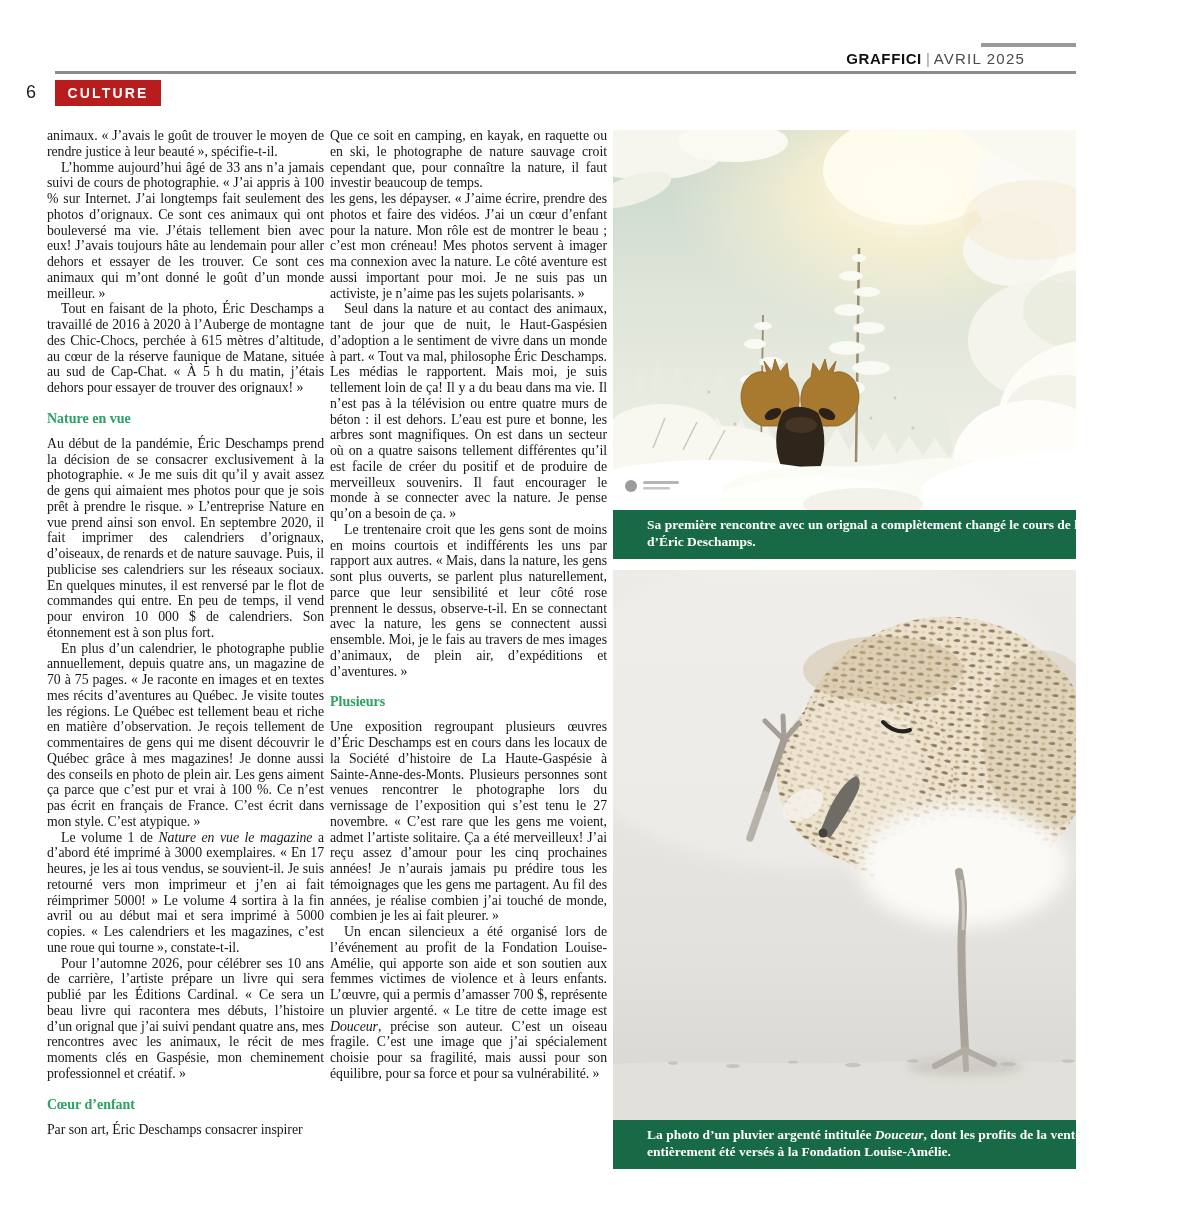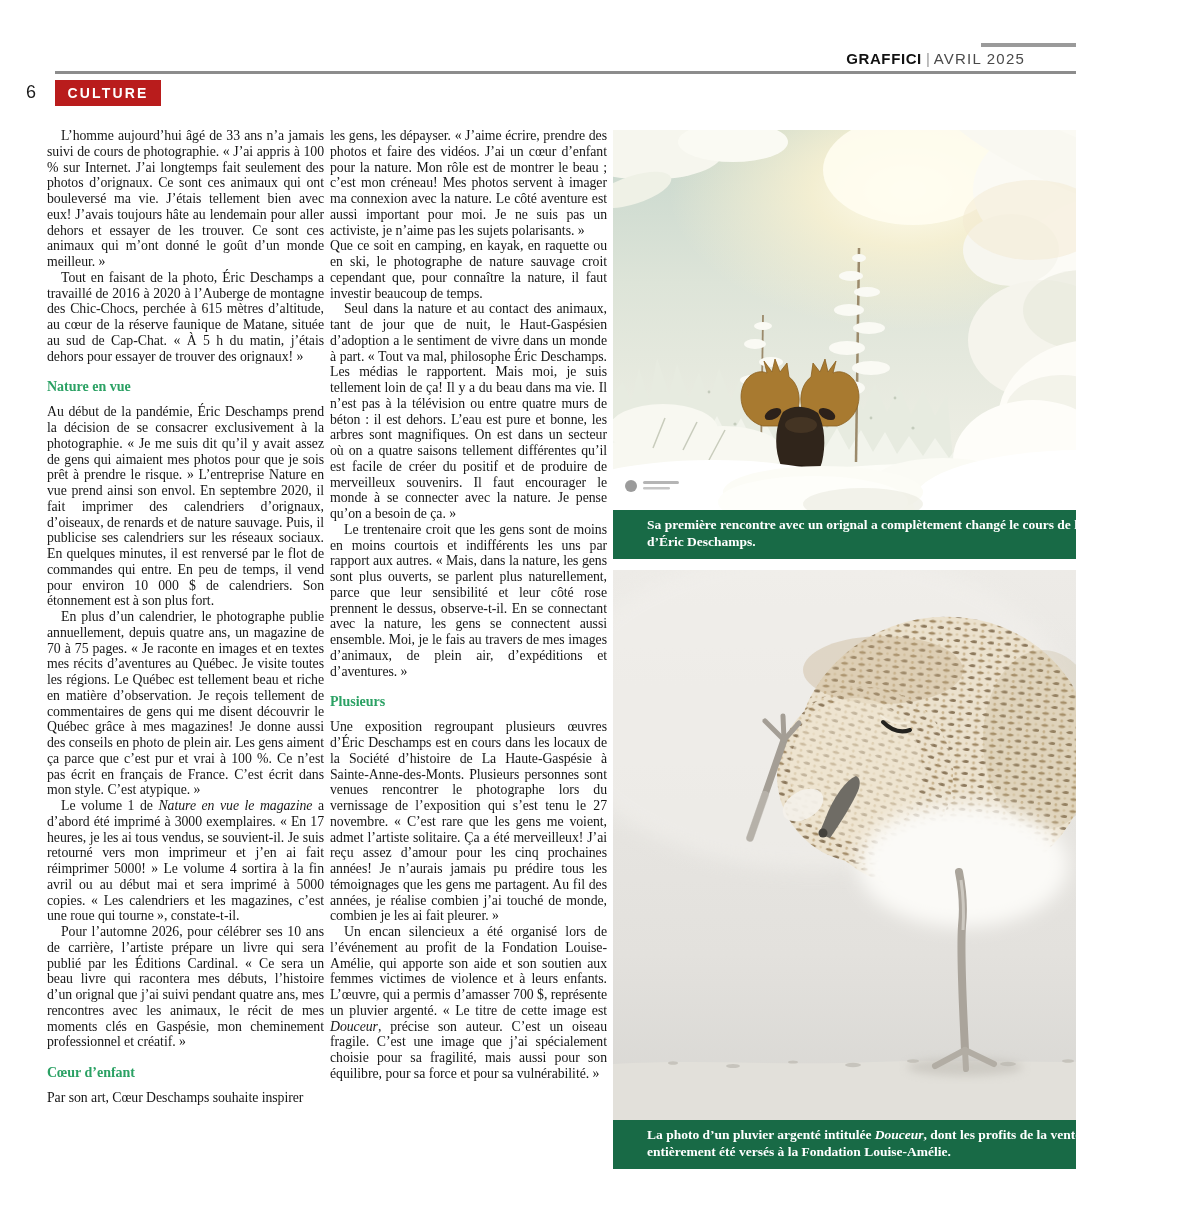--- a/index.html
+++ b/index.html
@@ -52,34 +52,35 @@
 
   <div class="mini-bar"></div>
   <div class="masthead">
     <span class="brand">GRAFFICI</span><span class="sep">|</span><span class="issue">AVRIL 2025</span>
   </div>
   <div class="header-rule"></div>
   <div class="page-num">6</div>
   <div class="section-badge">CULTURE</div>
 
   <div class="col col-1">
+    <p>animaux. « J’avais le goût de trouver le moyen de rendre justice à leur beauté », spécifie-t-il.</p>
     <p class="ind">L’homme aujourd’hui âgé de 33 ans n’a jamais suivi de cours de photographie. « J’ai appris à 100 % sur Internet. J’ai longtemps fait seulement des photos d’orignaux. Ce sont ces animaux qui ont bouleversé ma vie. J’étais tellement bien avec eux! J’avais toujours hâte au lendemain pour aller dehors et essayer de les trouver. Ce sont ces animaux qui m’ont donné le goût d’un monde meilleur. »</p>
     <p class="ind">Tout en faisant de la photo, Éric Deschamps a travaillé de 2016 à 2020 à l’Auberge de montagne des Chic-Chocs, perchée à 615 mètres d’altitude, au cœur de la réserve faunique de Matane, située au sud de Cap-Chat. « À 5 h du matin, j’étais dehors pour essayer de trouver des orignaux! »</p>
     <h3 class="gh">Nature en vue</h3>
     <p>Au début de la pandémie, Éric Deschamps prend la décision de se consacrer exclusivement à la photographie. « Je me suis dit qu’il y avait assez de gens qui aimaient mes photos pour que je sois prêt à prendre le risque. » L’entreprise Nature en vue prend ainsi son envol. En septembre 2020, il fait imprimer des calendriers d’orignaux, d’oiseaux, de renards et de nature sauvage. Puis, il publicise ses calendriers sur les réseaux sociaux. En quelques minutes, il est renversé par le flot de commandes qui entre. En peu de temps, il vend pour environ 10 000 $ de calendriers. Son étonnement est à son plus fort.</p>
     <p class="ind">En plus d’un calendrier, le photographe publie annuellement, depuis quatre ans, un magazine de 70 à 75 pages. « Je raconte en images et en textes mes récits d’aventures au Québec. Je visite toutes les régions. Le Québec est tellement beau et riche en matière d’observation. Je reçois tellement de commentaires de gens qui me disent découvrir le Québec grâce à mes magazines! Je donne aussi des conseils en photo de plein air. Les gens aiment ça parce que c’est pur et vrai à 100 %. Ce n’est pas écrit en français de France. C’est écrit dans mon style. C’est atypique. »</p>
     <p class="ind"><span>Le volume 1 de </span><span class="it">Nature en vue le magazine</span><span> a d’abord été imprimé à 3000 exemplaires. « En 17 heures, je les ai tous vendus, se souvient-il. Je suis retourné vers mon imprimeur et j’en ai fait réimprimer 5000! » Le volume 4 sortira à la fin avril ou au début mai et sera imprimé à 5000 copies. « Les calendriers et les magazines, c’est une roue qui tourne », constate-t-il.</span></p>
     <p class="ind">Pour l’automne 2026, pour célébrer ses 10 ans de carrière, l’artiste prépare un livre qui sera publié par les Éditions Cardinal. « Ce sera un beau livre qui racontera mes débuts, l’histoire d’un orignal que j’ai suivi pendant quatre ans, mes rencontres avec les animaux, le récit de mes moments clés en Gaspésie, mon cheminement professionnel et créatif. »</p>
     <h3 class="gh">Cœur d’enfant</h3>
-    <p>Par son art, Cœur Deschamps souhaite inspirer</p>
+    <p>Par son art, Éric Deschamps consacrer inspirer</p>
   </div>
 
   <div class="col col-2">
+    <p>Que ce soit en camping, en kayak, en raquette ou en ski, le photographe de nature sauvage croit cependant que, pour connaître la nature, il faut investir beaucoup de temps.</p>
     <p>les gens, les dépayser. « J’aime écrire, prendre des photos et faire des vidéos. J’ai un cœur d’enfant pour la nature. Mon rôle est de montrer le beau ; c’est mon créneau! Mes photos servent à imager ma connexion avec la nature. Le côté aventure est aussi important pour moi. Je ne suis pas un activiste, je n’aime pas les sujets polarisants. »</p>
-    <p>Que ce soit en camping, en kayak, en raquette ou en ski, le photographe de nature sauvage croit cependant que, pour connaître la nature, il faut investir beaucoup de temps.</p>
     <p class="ind">Seul dans la nature et au contact des animaux, tant de jour que de nuit, le Haut-Gaspésien d’adoption a le sentiment de vivre dans un monde à part. « Tout va mal, philosophe Éric Deschamps. Les médias le rapportent. Mais moi, je suis tellement loin de ça! Il y a du beau dans ma vie. Il n’est pas à la télévision ou entre quatre murs de béton : il est dehors. L’eau est pure et bonne, les arbres sont magnifiques. On est dans un secteur où on a quatre saisons tellement différentes qu’il est facile de créer du positif et de produire de merveilleux souvenirs. Il faut encourager le monde à se connecter avec la nature. Je pense qu’on a besoin de ça. »</p>
     <p class="ind">Le trentenaire croit que les gens sont de moins en moins courtois et indifférents les uns par rapport aux autres. « Mais, dans la nature, les gens sont plus ouverts, se parlent plus naturellement, parce que leur sensibilité et leur côté rose prennent le dessus, observe-t-il. En se connectant avec la nature, les gens se connectent aussi ensemble. Moi, je le fais au travers de mes images d’animaux, de plein air, d’expéditions et d’aventures. »</p>
     <h3 class="gh">Plusieurs</h3>
     <p>Une exposition regroupant plusieurs œuvres d’Éric Deschamps est en cours dans les locaux de la Société d’histoire de La Haute-Gaspésie à Sainte-Anne-des-Monts. Plusieurs personnes sont venues rencontrer le photographe lors du vernissage de l’exposition qui s’est tenu le 27 novembre. « C’est rare que les gens me voient, admet l’artiste solitaire. Ça a été merveilleux! J’ai reçu assez d’amour pour les cinq prochaines années! Je n’aurais jamais pu prédire tous les témoignages que les gens me partagent. Au fil des années, je réalise combien j’ai touché de monde, combien je les ai fait pleurer. »</p>
     <p class="ind"><span>Un encan silencieux a été organisé lors de l’événement au profit de la Fondation Louise-Amélie, qui apporte son aide et son soutien aux femmes victimes de violence et à leurs enfants. L’œuvre, qui a permis d’amasser 700 $, représente un pluvier argenté. « Le titre de cette image est </span><span class="it">Douceur</span><span>, précise son auteur. C’est un oiseau fragile. C’est une image que j’ai spécialement choisie pour sa fragilité, mais aussi pour son équilibre, pour sa force et pour sa vulnérabilité. »</span></p>
   </div>
 
   <div class="photo photo-1">
     <svg viewBox="0 0 523 380" width="523" height="380">
       <defs>

